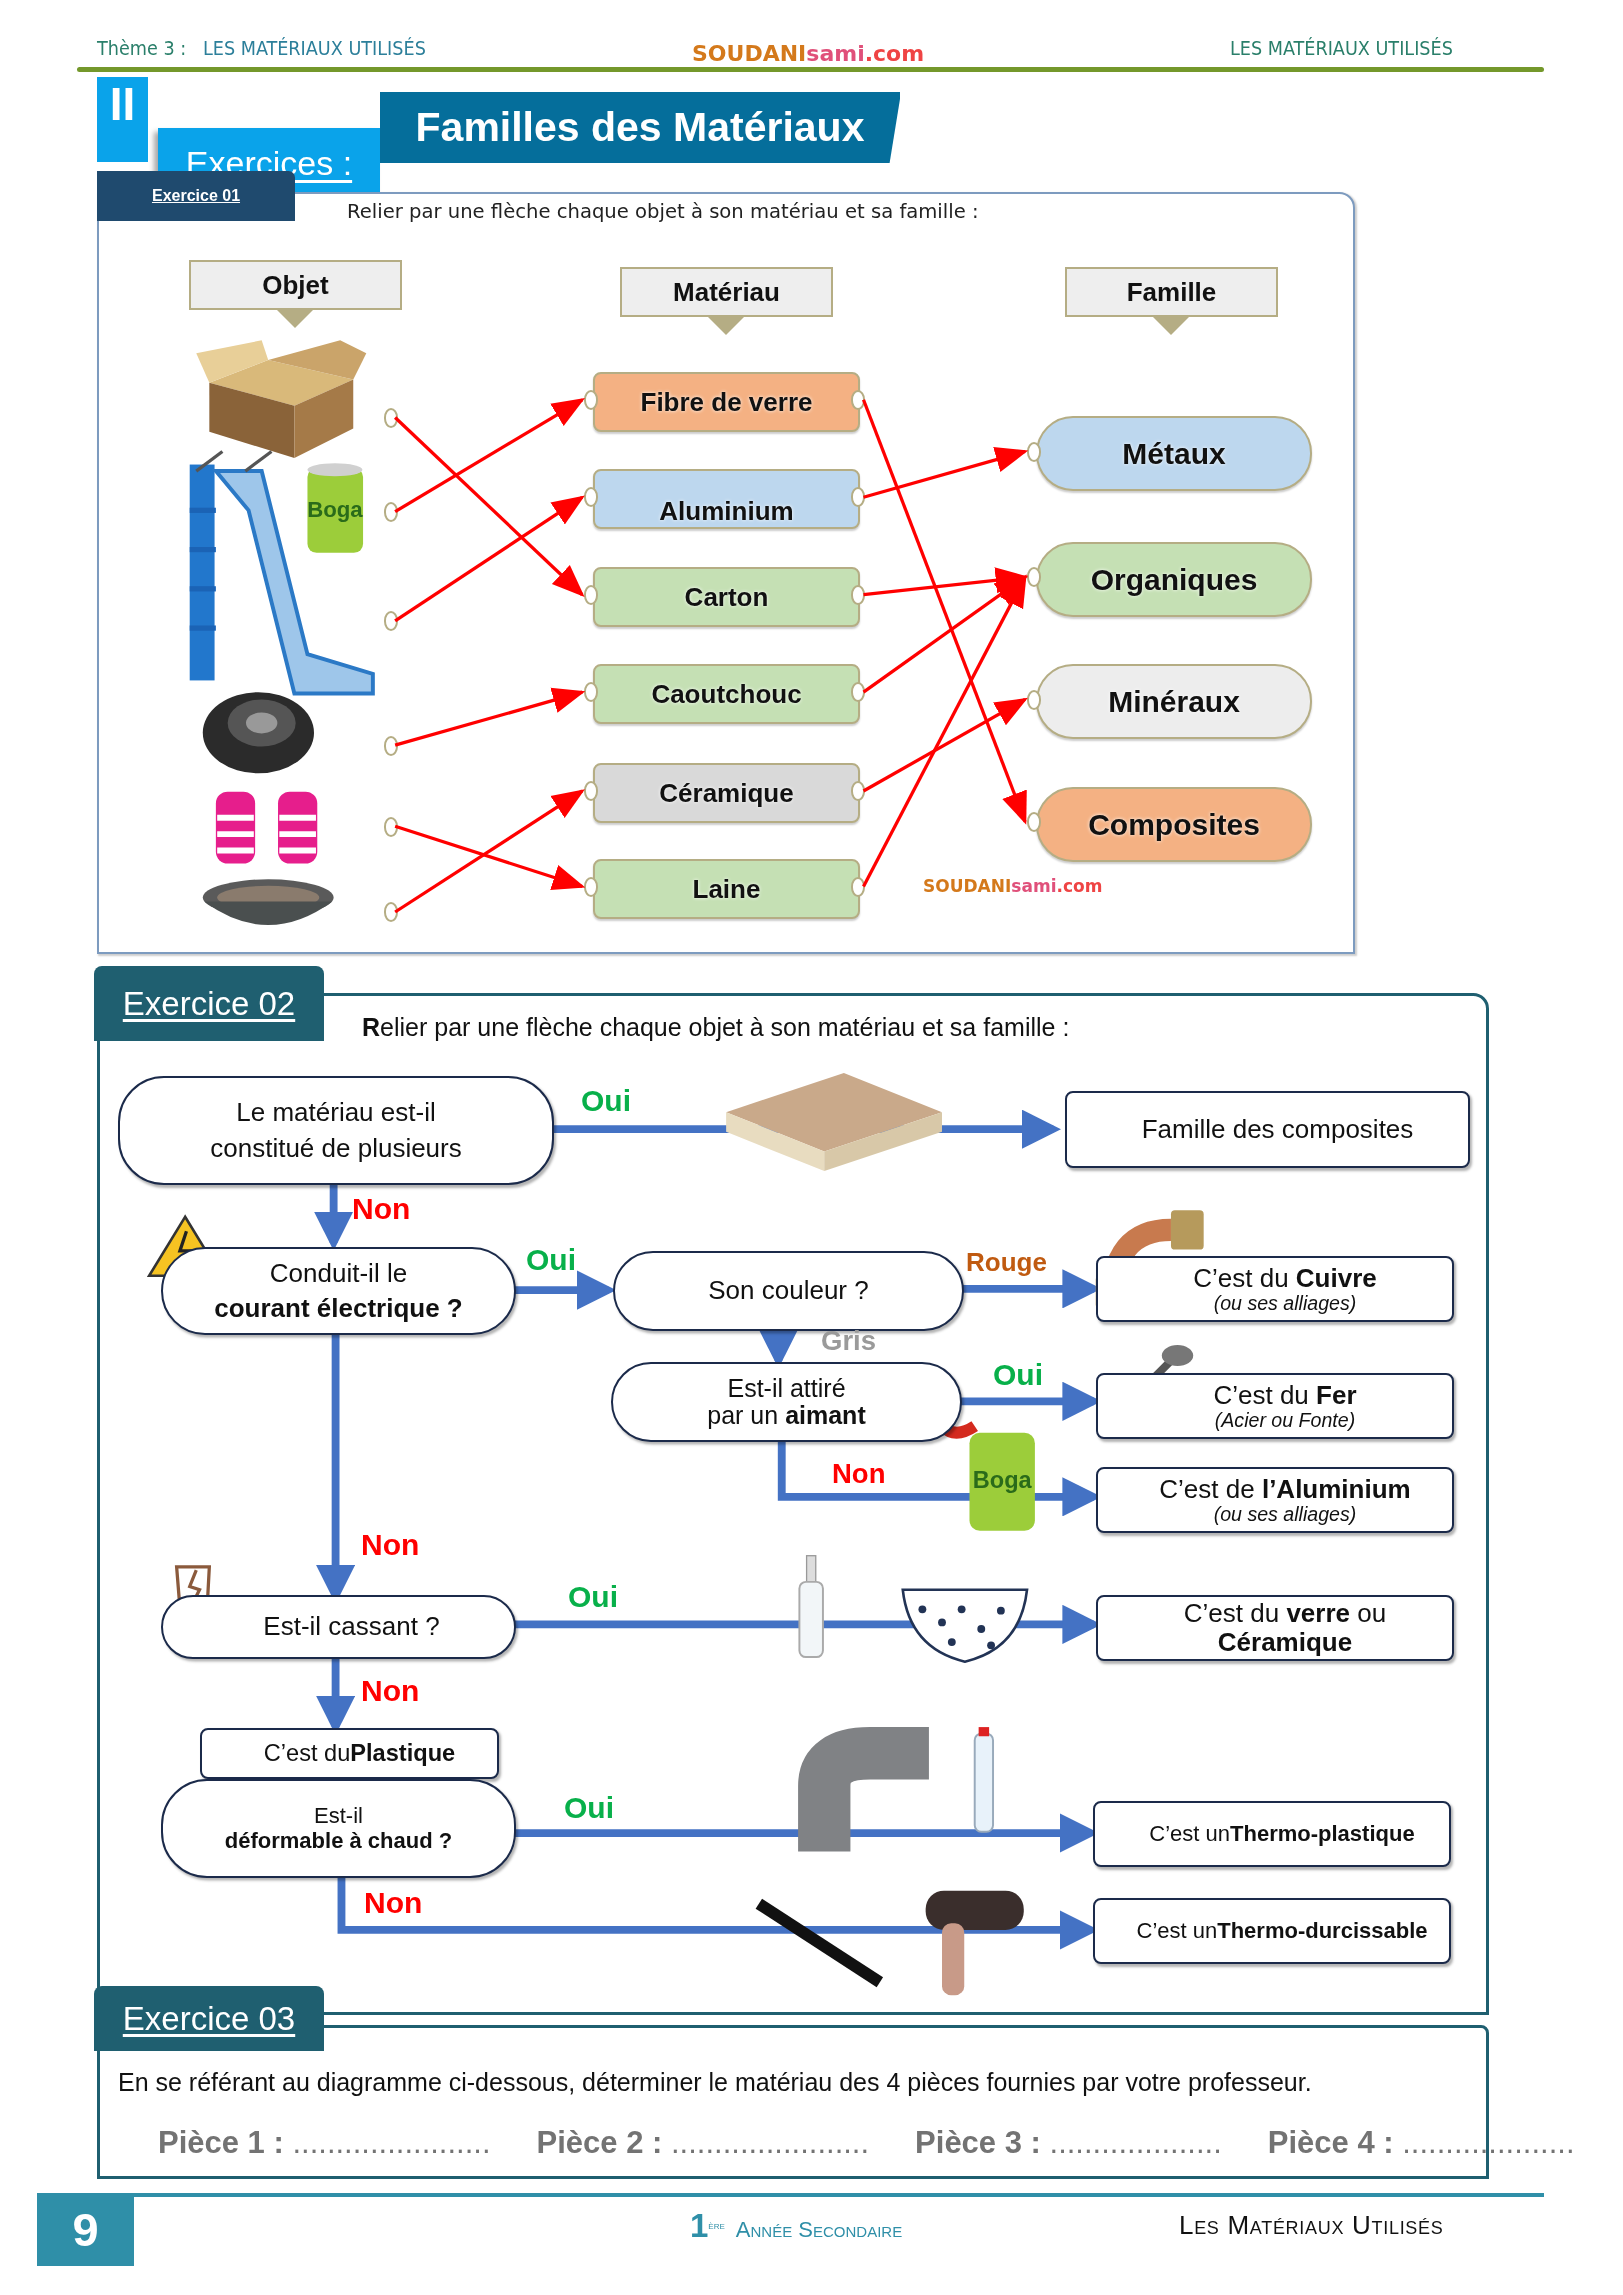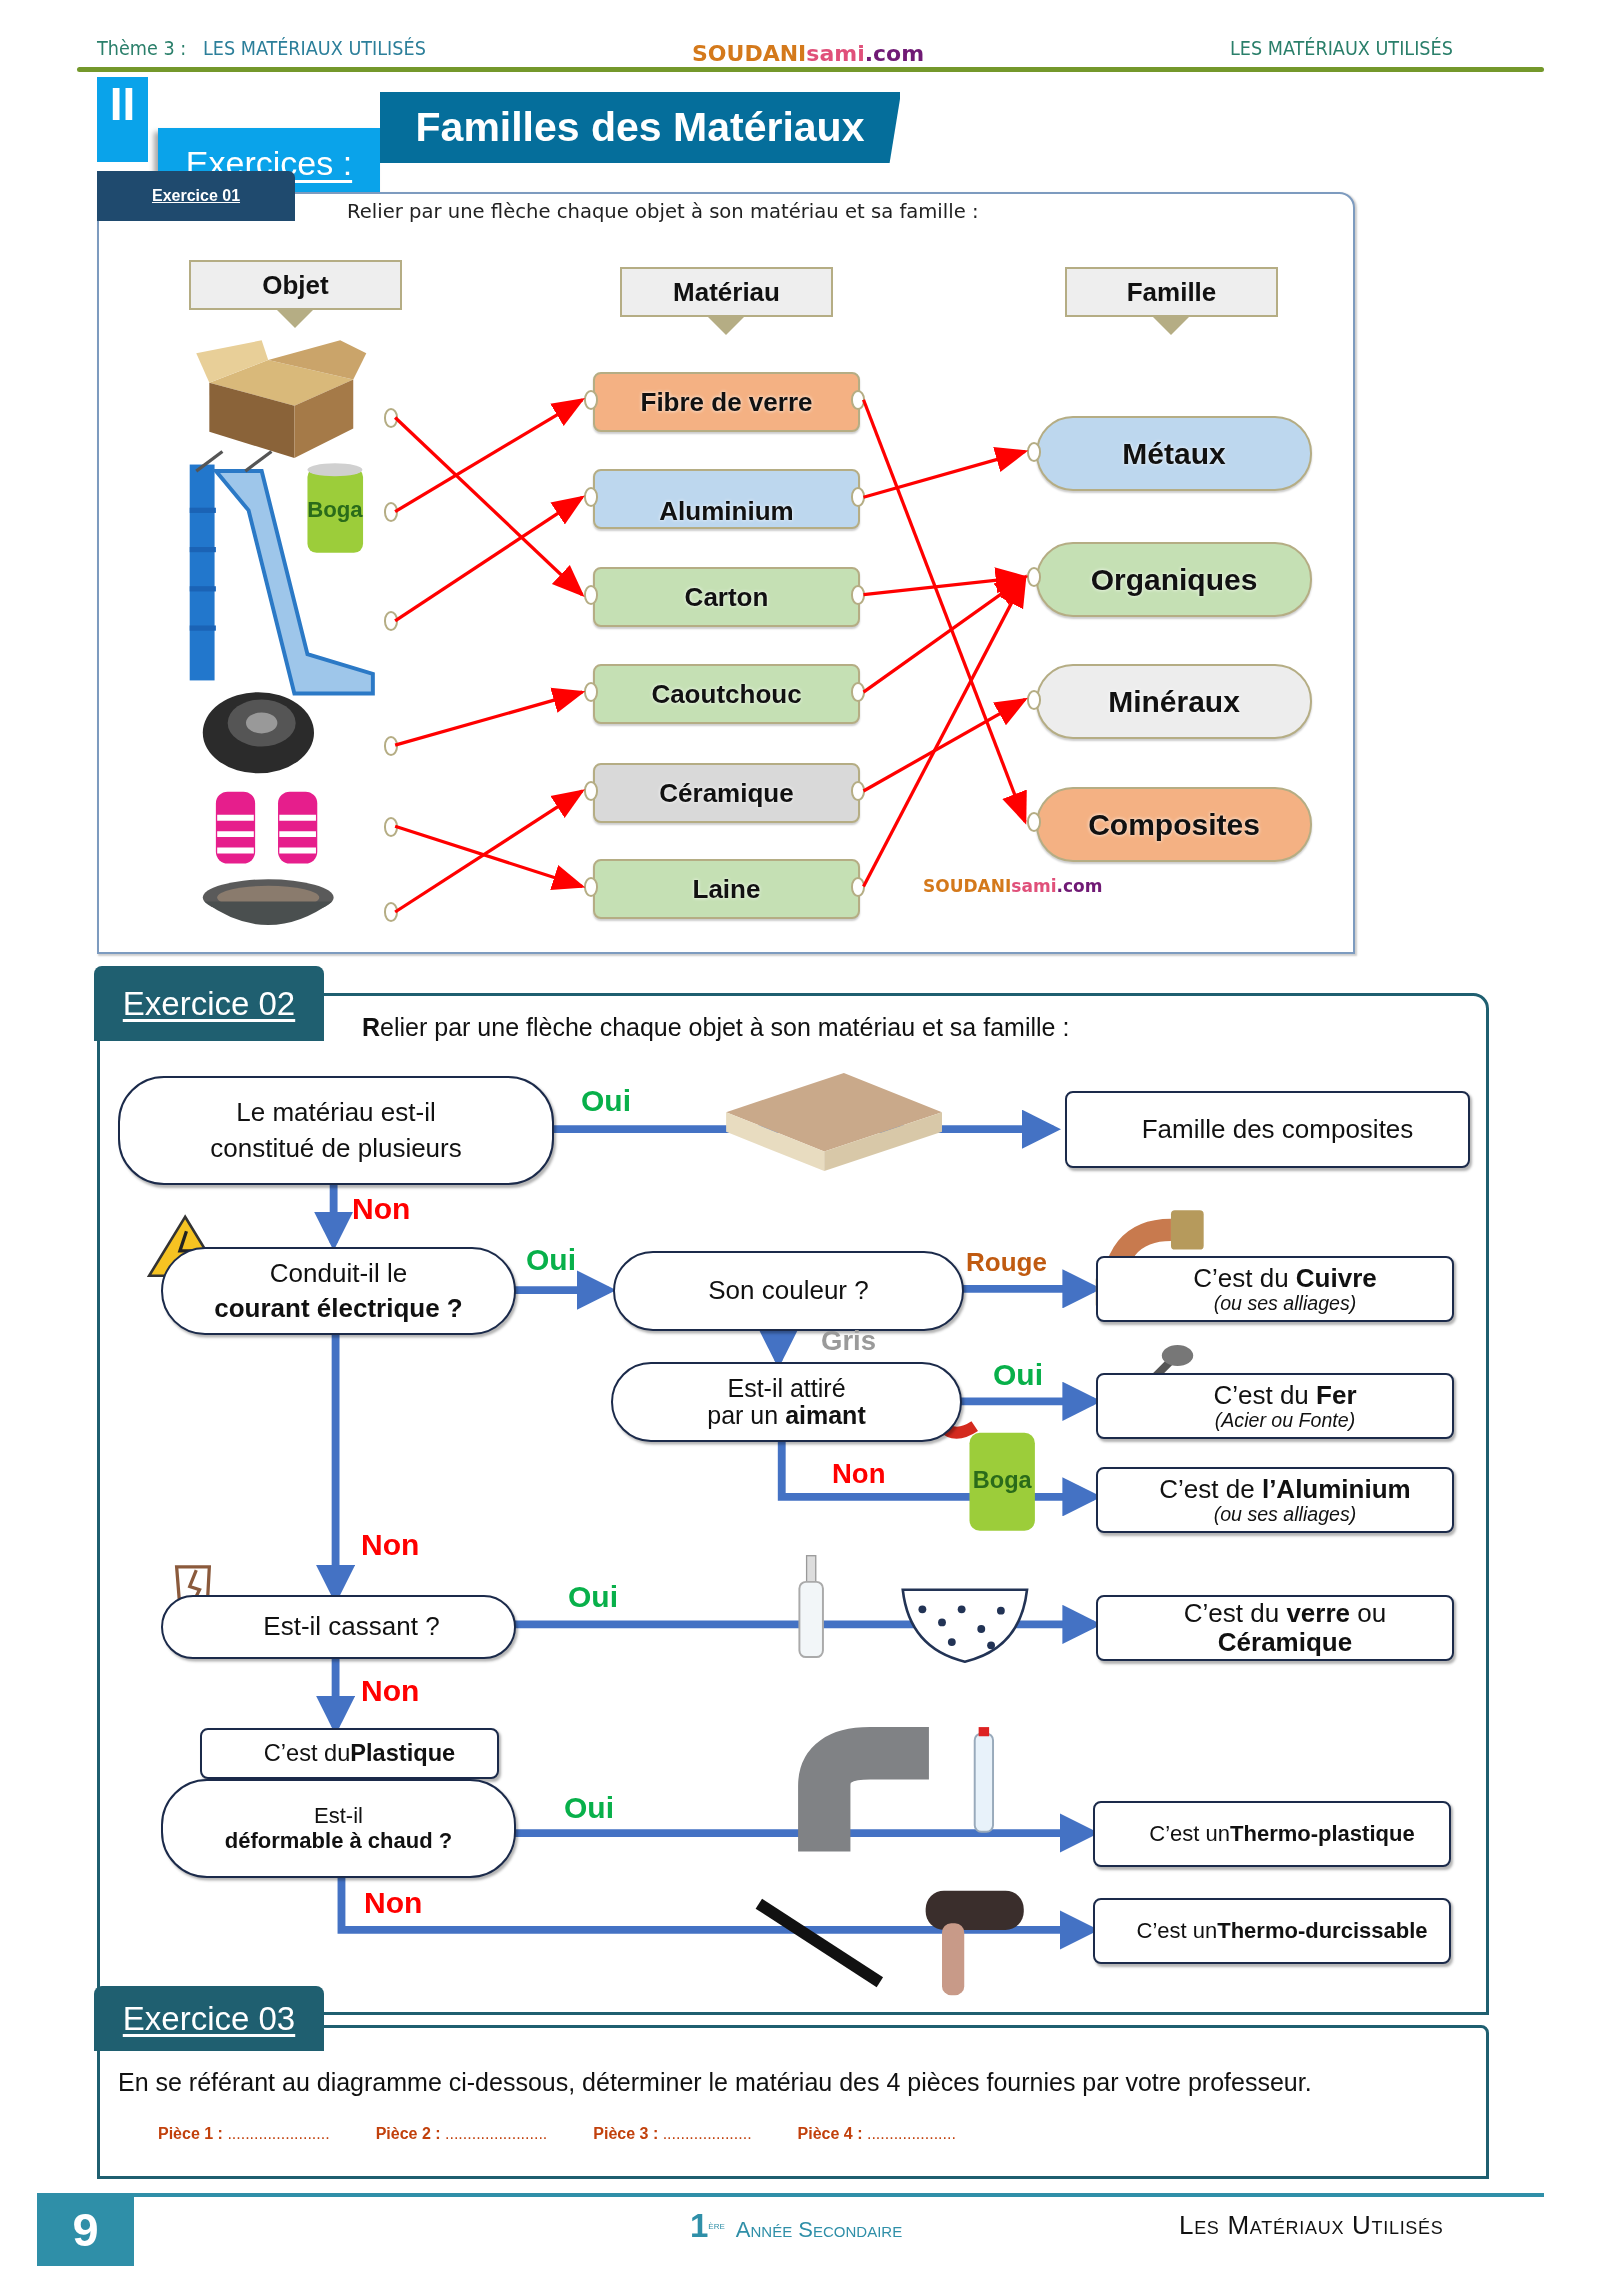--- a/index.html
+++ b/index.html
@@ -1,21 +1,21 @@
 <!DOCTYPE html>
 <html style="font-size:10.5px"><head>
 <meta charset="utf-8">
 <style>
   html,body{margin:0;padding:0;background:#fff;}
   body{width:1623px;height:2295px;position:relative;overflow:hidden;font-family:"Liberation Sans","DejaVu Sans",sans-serif;}
   .abs{position:absolute;}
   .hdr-text{font-family:"DejaVu Sans Condensed","DejaVu Sans",sans-serif;font-size:19.6px;color:#2a7f6a;letter-spacing:0px;}
   .hdr-text .teal{color:#2c7f9a;}
   .brand{font-family:"DejaVu Sans",sans-serif;font-weight:bold;font-size:22px;}
-  .brand .a{color:#d4791b;} .brand .b{color:#e0507a;} .brand .c{color:#701a75;}
+  .brand .a{color:#d4791b;} .brand .b{color:#e0507a;} .brand .c{color:#ef4444;}
   .green-line{background:#74982b;height:4.6px;border-radius:2.6px;}
   .banner-ii{background:#0aa3ea;color:#fff;font-weight:bold;font-size:46px;display:flex;justify-content:center;}
   .banner-ex{background:#0aa3ea;color:#fff;font-size:34px;display:flex;align-items:center;justify-content:center;box-shadow:-3.9px 3.9px 5.2px rgba(0,0,0,.35);}
   .banner-ex span{text-decoration:underline;text-underline-offset:5.2px;}
   .banner-title{background:#056e9b;color:#fff;font-size:41px;font-weight:bold;display:flex;align-items:center;justify-content:center;}
   .tab1{background:#1f4a6e;color:#fff;font-weight:bold;font-size:16px;display:flex;align-items:center;justify-content:center;border-radius:0 6.5px 0 0;}
   .tab1 span{text-decoration:underline;}
   .frame1{border:2.6px solid #7d9bbf;border-radius:0 15.7px 0 0;background:#fff;box-shadow:1.3px 1.3px 2px rgba(0,0,0,.2);}
   .instr1{font-family:"DejaVu Sans",sans-serif;font-size:19.6px;color:#222;}
   .colhead{background:#eeeeee;border:2.6px solid #b5ad84;font-weight:bold;font-size:26px;display:flex;align-items:center;justify-content:center;color:#111;}
@@ -27,21 +27,21 @@
   .tab2 span{text-decoration:underline;text-underline-offset:3.9px;}
   .frame2{border:3.9px solid #1f5f70;border-radius:0 15.7px 0 0;background:#fff;}
   .instr2{font-size:25px;color:#111;}
   .node{background:#fff;border:2px solid #1b2a4a;border-radius:46px;display:flex;align-items:center;justify-content:center;text-align:center;font-size:26px;color:#111;line-height:1.35;box-shadow:2px 2.6px 2.6px rgba(0,0,0,.3);}
   .res{background:#fff;border:2px solid #1b2a4a;border-radius:7.9px;display:flex;flex-direction:column;align-items:center;justify-content:center;text-align:center;font-size:26px;color:#111;box-shadow:2px 2.6px 2.6px rgba(0,0,0,.3);line-height:1.1;padding-left:20px;}
   .res .sub{font-style:italic;font-size:19.6px;}
   .lbl{font-weight:bold;font-size:30px;}
   .oui{color:#08b04a;} .non{color:#ff0000;} .rouge{color:#c05a10;} .gris{color:#9a9a9a;}
   .frame3{border:3.9px solid #1f5f70;border-radius:0 7.9px 0 0;background:#fff;}
   .instr3{font-size:25px;color:#111;}
-  .piece{font-size:16px;font-weight:bold;color:#c2410c;}
+  .piece{font-size:31px;font-weight:bold;color:#737373;}
   .piece .dots{font-weight:normal;}
   .footer-line{background:#2f8fa8;height:3.9px;}
   .pagenum{background:#2f8fa8;color:#fff;font-size:47px;font-weight:bold;display:flex;align-items:center;justify-content:center;}
   .foot-mid{font-size:22px;color:#2f8fa8;font-variant:small-caps;}
   .foot-mid .big{font-size:33px;font-weight:bold;}
   .foot-mid sup{font-size:11px;}
   .foot-right{font-size:26px;color:#111;font-variant:small-caps;letter-spacing:0.7px;}
   svg{position:absolute;left:0;top:0;overflow:visible;}
 </style>
 </head>

